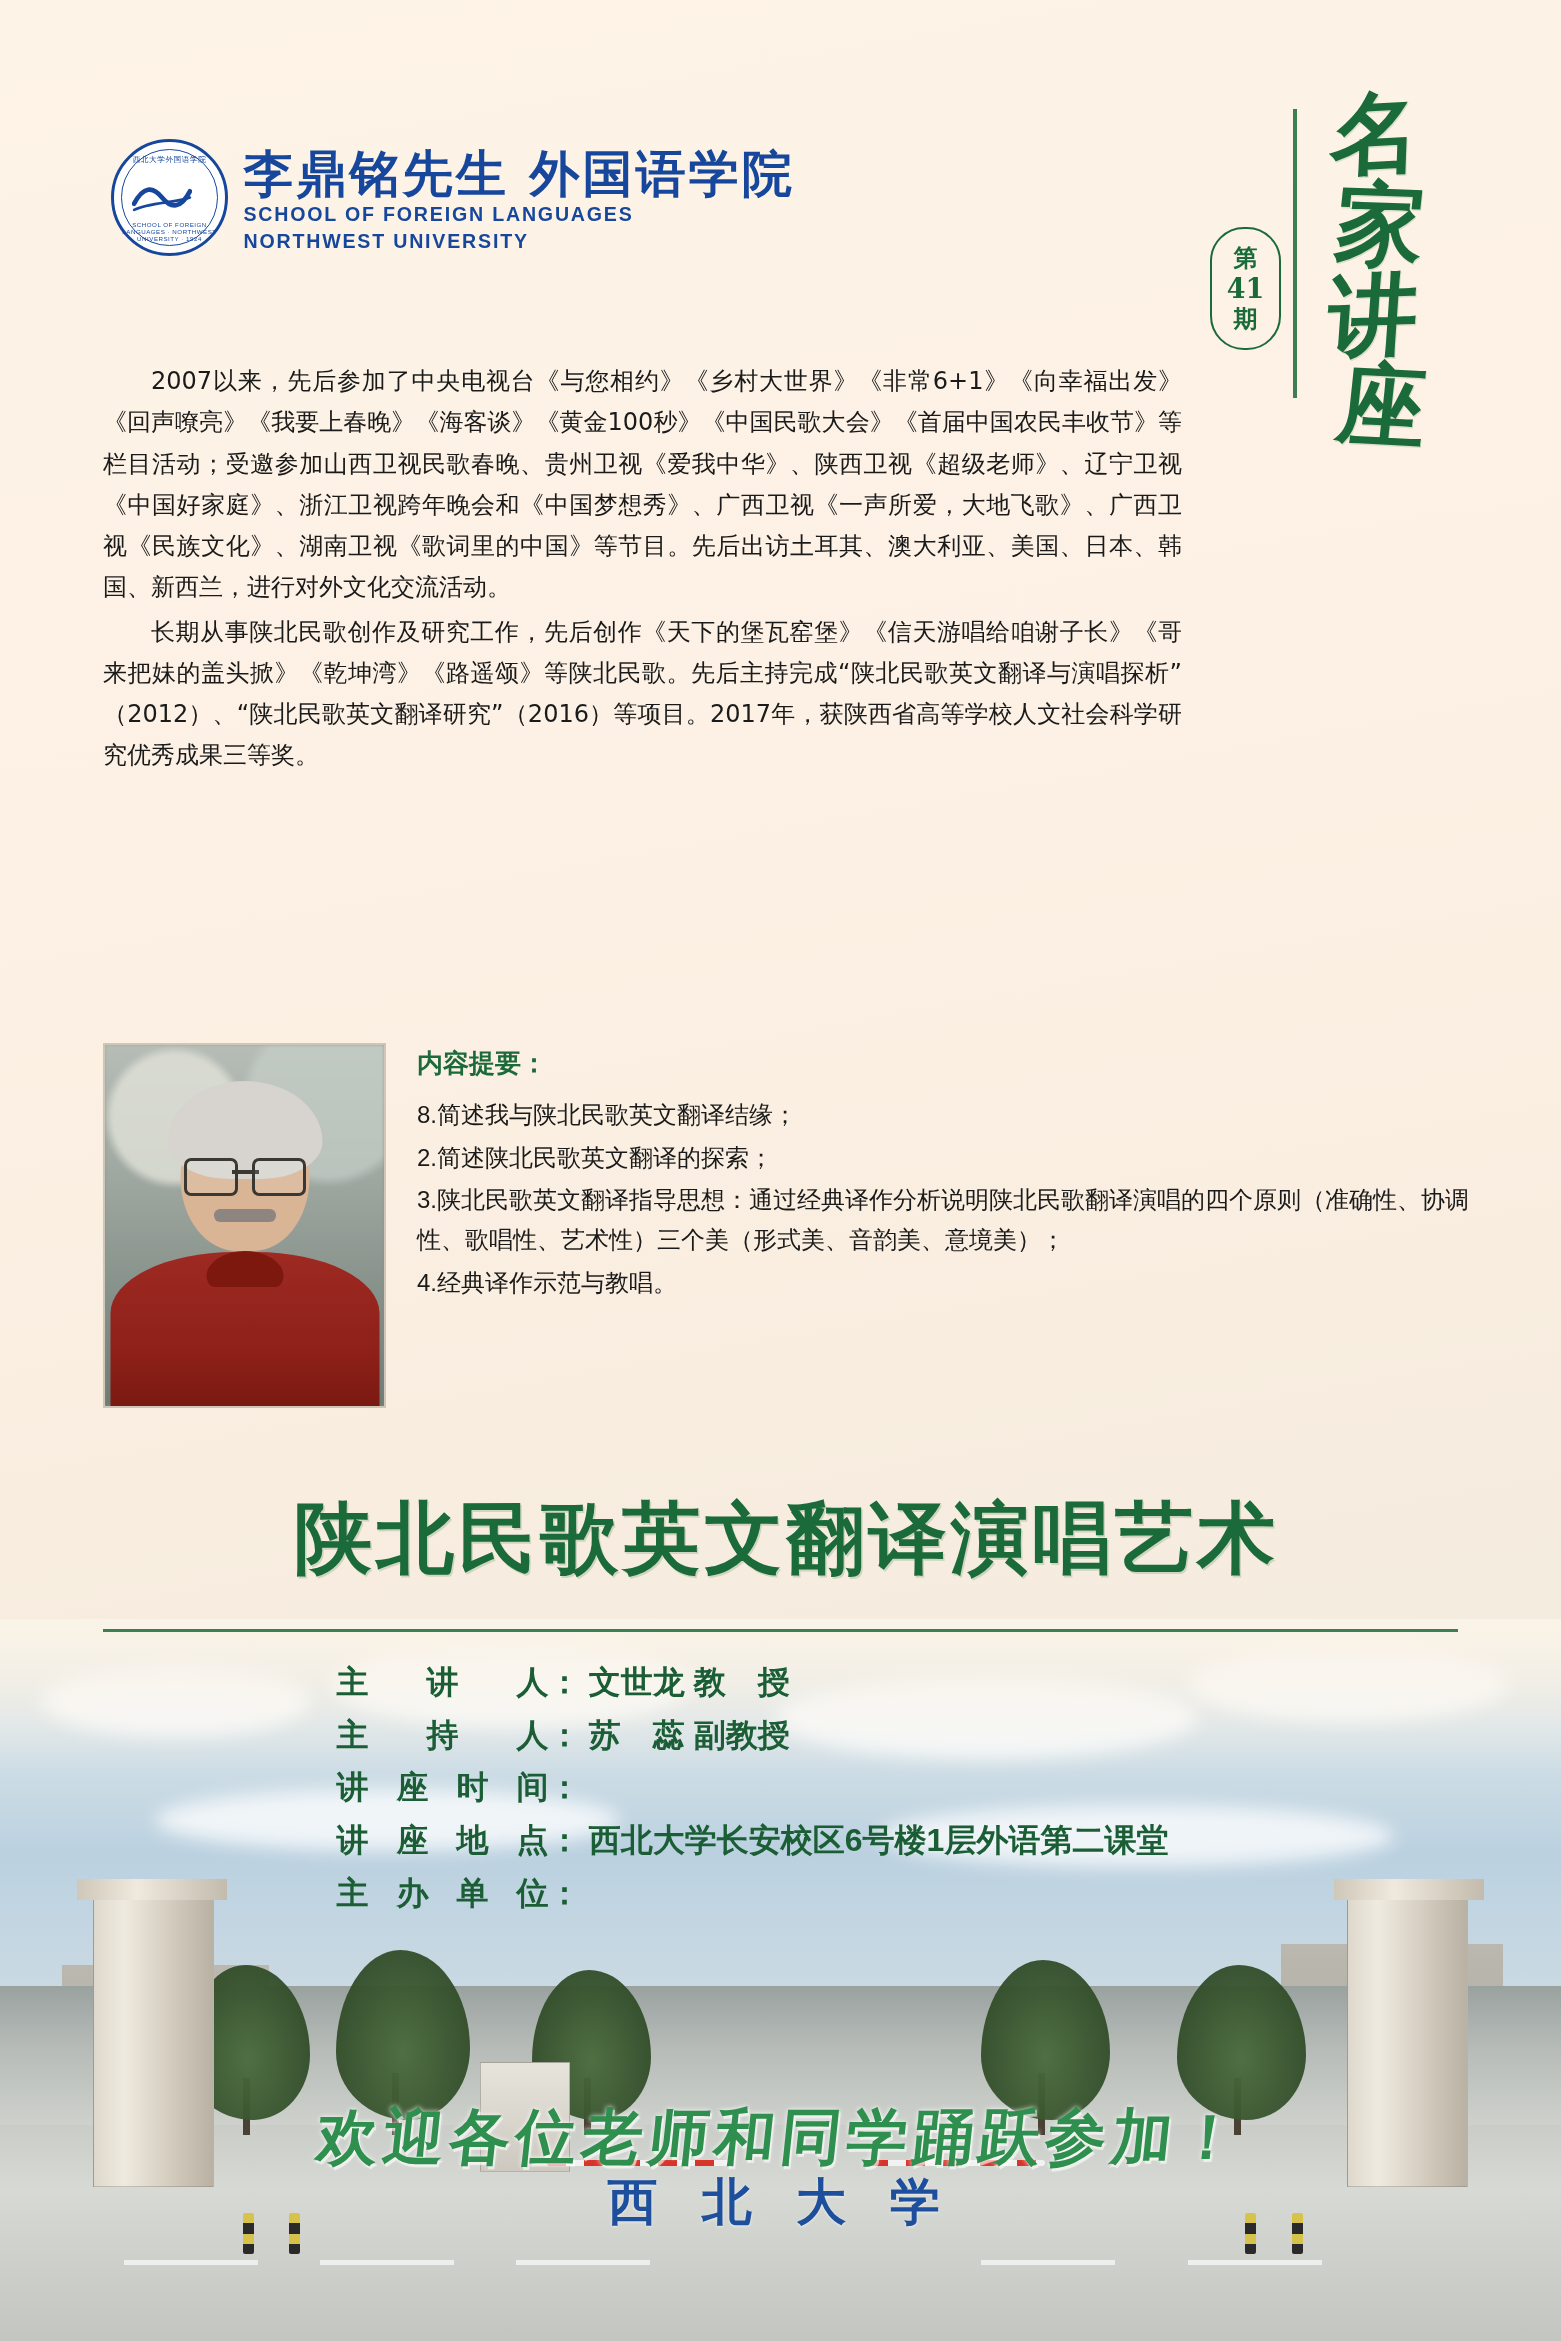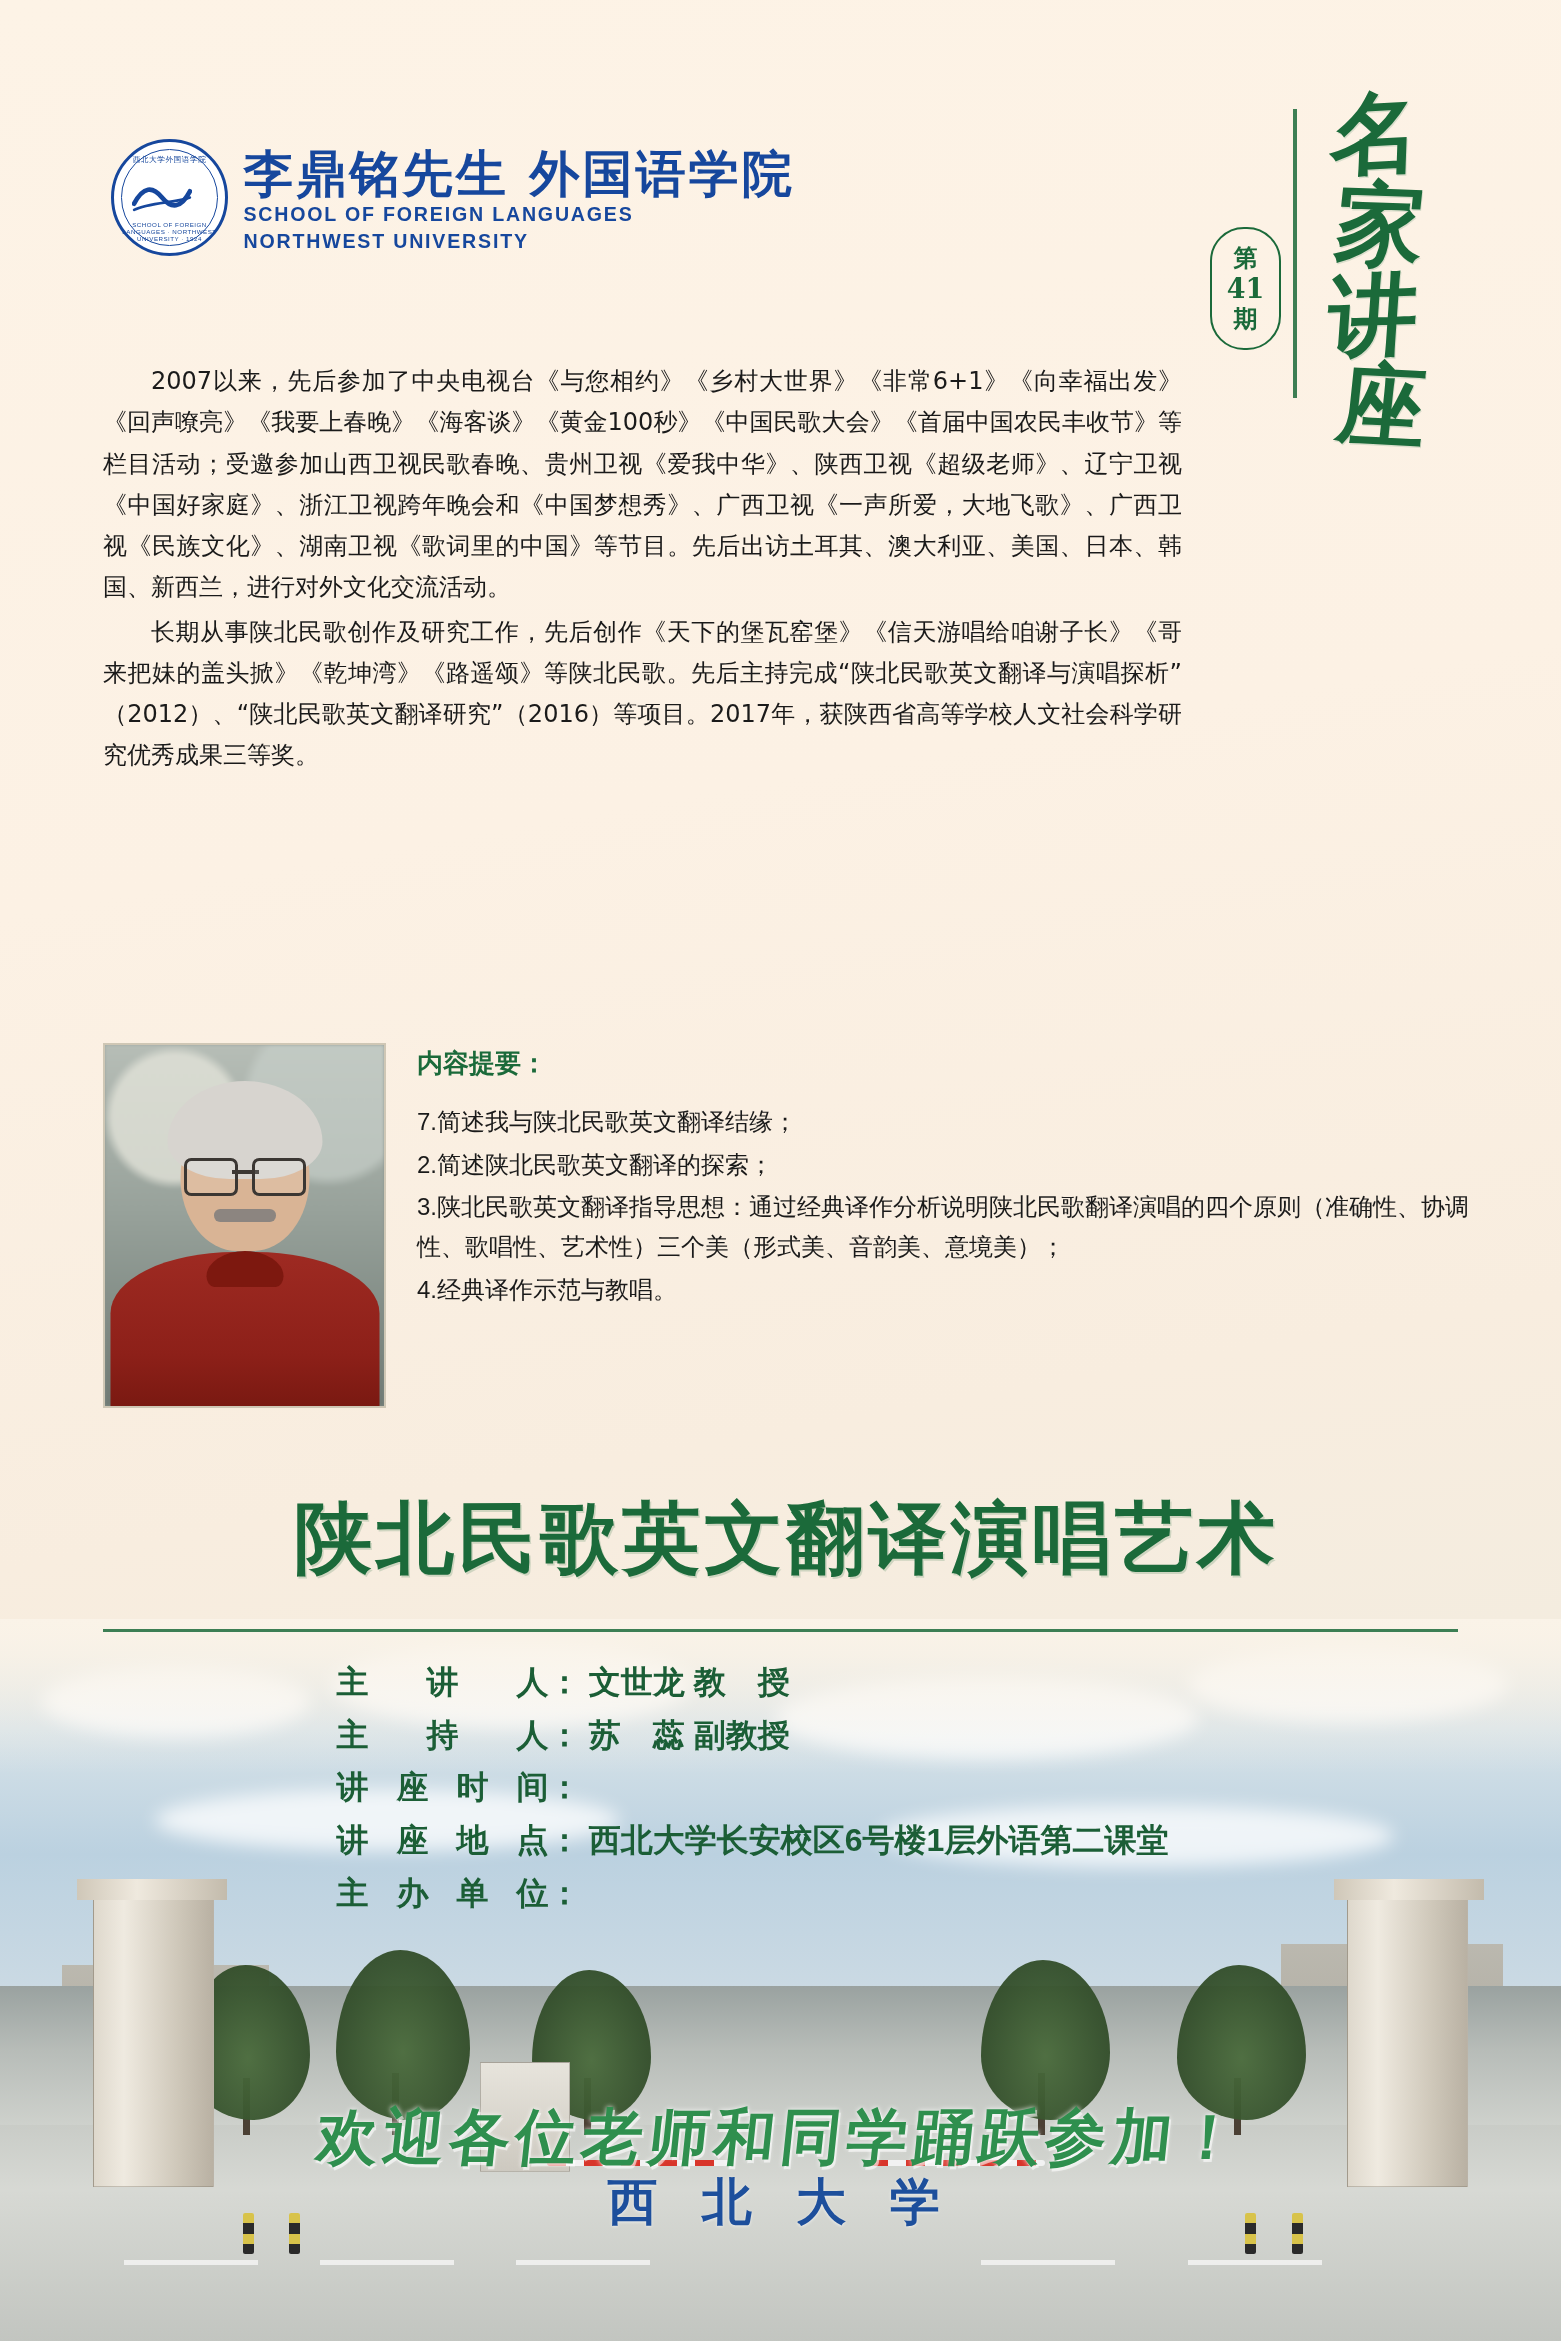--- a/index.html
+++ b/index.html
@@ -365,21 +365,21 @@
   }
 
   .outline-text {
     padding-top: 3.1px;
     flex: 1;
   }
   .outline-title {
     color: #1b6a3a;
     font-weight: bold;
     font-size: 26px;
-    margin-bottom: 21px;
+    margin-bottom: 14px;
   }
   .outline-text ol {
     list-style: none;
     margin: 0;
     padding: 0;
   }
   .outline-text li {
     font-size: 24px;
     line-height: 1.68;
     color: #1a1a1a;
@@ -559,21 +559,21 @@
       <div class="glasses">
         <div class="lens l"></div>
         <div class="bridge"></div>
         <div class="lens r"></div>
       </div>
       <div class="mustache"></div>
     </div>
     <div class="outline-text">
       <div class="outline-title">内容提要：</div>
       <ol>
-        <li>7.简述我与陕北民歌英文翻译结缘；</li>
+        <li>8.简述我与陕北民歌英文翻译结缘；</li>
         <li>2.简述陕北民歌英文翻译的探索；</li>
         <li>3.陕北民歌英文翻译指导思想：通过经典译作分析说明陕北民歌翻译演唱的四个原则（准确性、协调性、歌唱性、艺术性）三个美（形式美、音韵美、意境美）；</li>
         <li>4.经典译作示范与教唱。</li>
       </ol>
     </div>
   </div>
 
   <div class="main-title">陕北民歌英文翻译演唱艺术</div>
   <div class="divider"></div>
 

